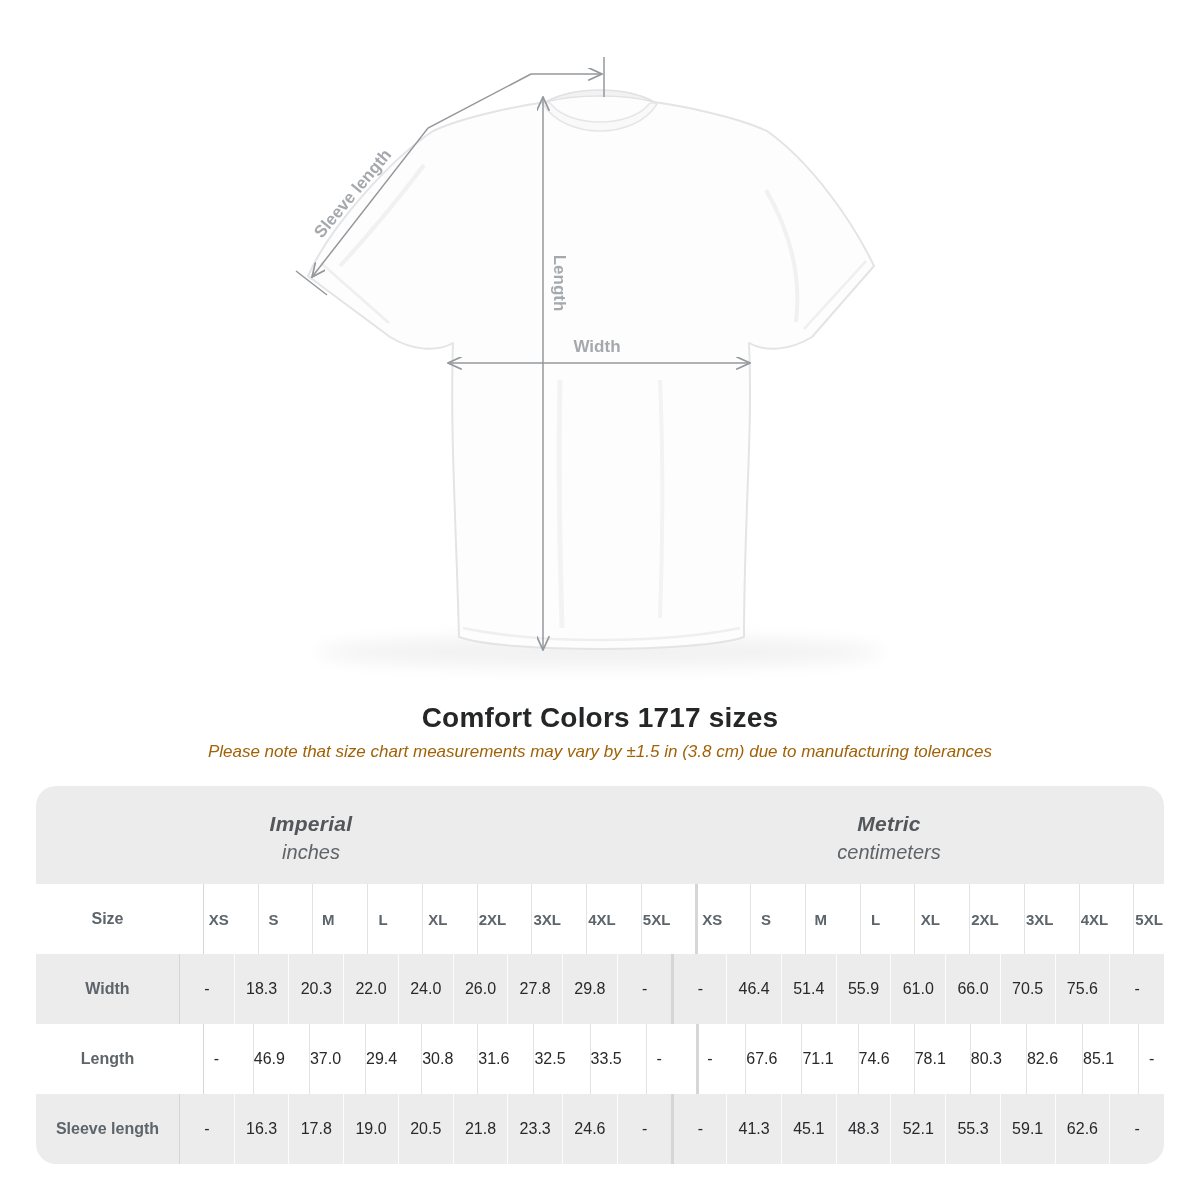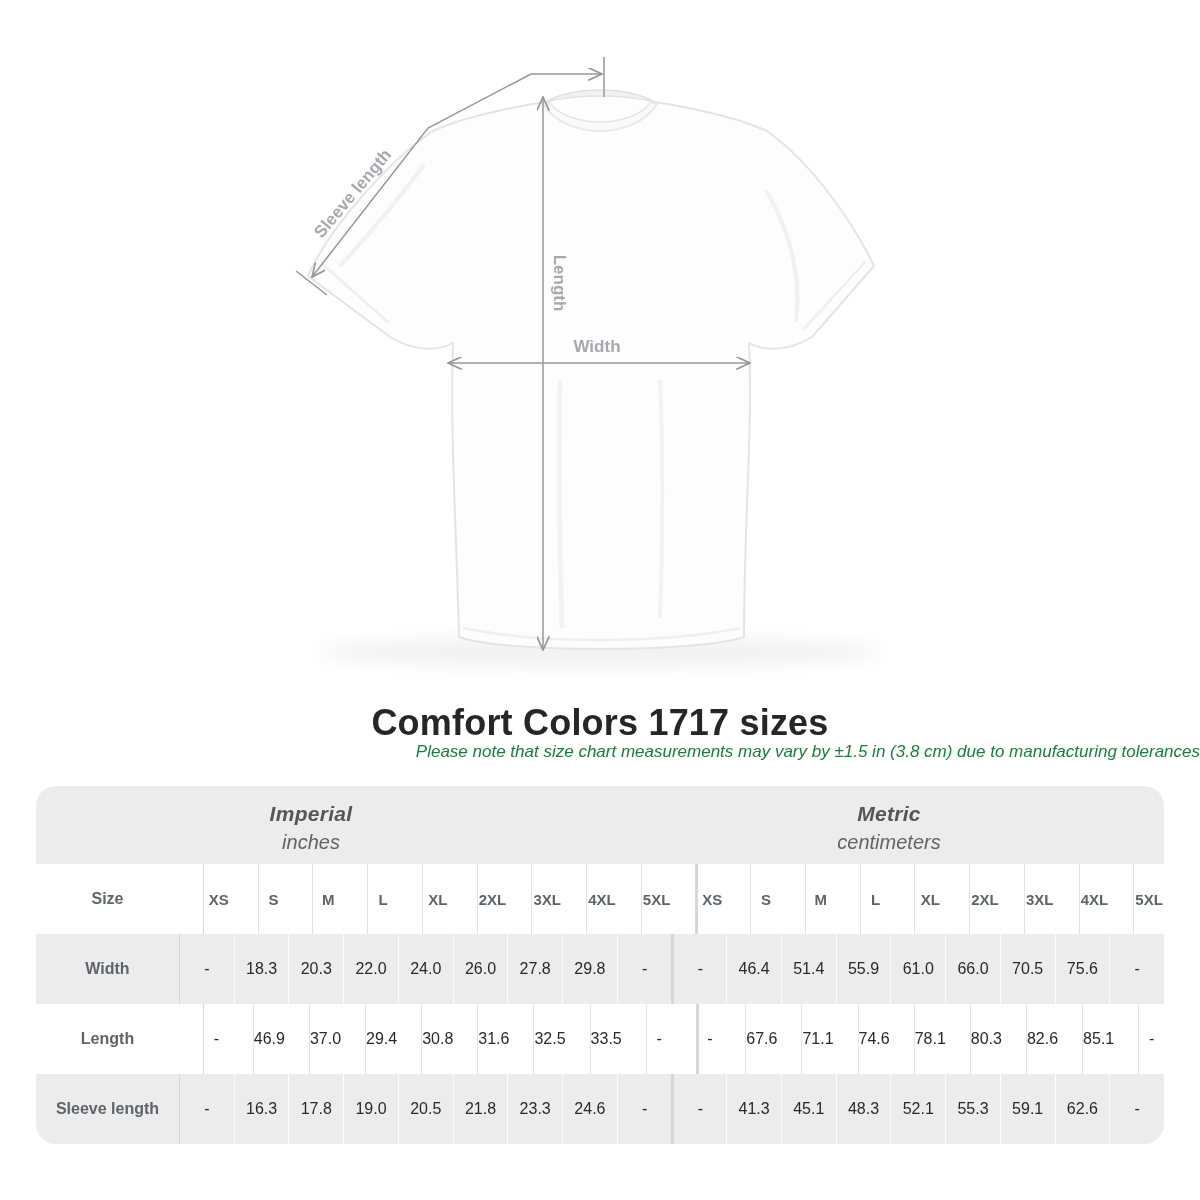--- a/index.html
+++ b/index.html
@@ -7,28 +7,28 @@
         font-family:"Liberation Sans","DejaVu Sans",sans-serif;background:#fff;}
 
   
   .shirt-svg{position:absolute;top:0;left:0;}
   .dim-line{stroke:#94989c;stroke-width:1.5;fill:none;}
   .dim-label{font-family:"Liberation Sans","DejaVu Sans",sans-serif;
              font-size:17px;font-weight:bold;fill:#a5a9ad;}
 
   
   .title{position:absolute;top:702px;left:0;width:100%;text-align:center;
-         font-size:36px;font-weight:bold;color:#242628;letter-spacing:.2px;}
-  .subtitle{position:absolute;top:742px;left:0;width:100%;text-align:right;
-            font-size:17px;font-style:italic;color:#15803d;}
+         font-size:28px;font-weight:bold;color:#242628;letter-spacing:.2px;}
+  .subtitle{position:absolute;top:742px;left:0;width:100%;text-align:center;
+            font-size:17px;font-style:italic;color:#a16207;}
 
   
   .size-table{position:absolute;left:36px;top:786px;width:1128px;
               background:#ececec;border-radius:20px;overflow:hidden;}
-  .group-band{display:flex;height:78px;gap:28px;}
+  .group-band{display:flex;height:98px;gap:28px;}
   .group{width:50%;display:flex;flex-direction:column;align-items:center;
          justify-content:center;gap:5px;padding-top:6px;}
   .group-label{font-size:21px;font-weight:bold;font-style:italic;color:#53575b;letter-spacing:.3px;}
   .group-sub{font-size:20px;font-style:italic;color:#5f6468;}
 
   .trow{display:grid;grid-template-columns:143px repeat(18,1fr);height:70px;}
   .trow.white{background:#ffffff;gap:24px;}
   .cell{display:flex;align-items:center;justify-content:center;
         font-size:16px;color:#28292b;border-left:1px solid #e3e3e3;}
   .trow.gray .cell{border-left-color:rgba(255,255,255,.85);}

